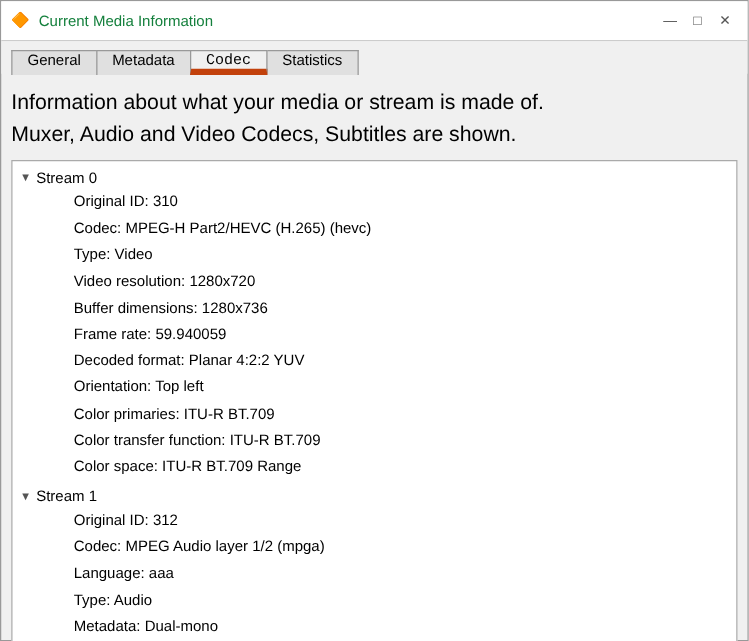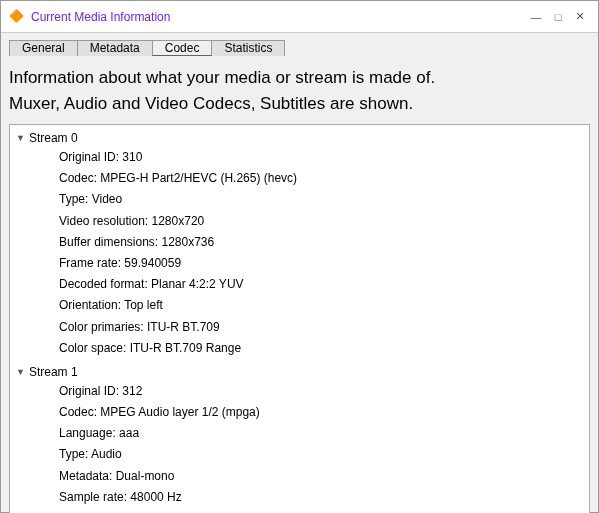--- a/index.html
+++ b/index.html
@@ -35,21 +35,21 @@
       display: flex;
       align-items: center;
       gap: 6px;
     }
     .vlc-icon {
       width: 16px;
       height: 16px;
     }
     .title-text {
       font-size: 12px;
-      color: #6d28d9;
+      color: #15803d;
     }
     .title-bar-controls {
       display: flex;
       align-items: center;
       gap: 2px;
     }
     .title-btn {
       width: 20px;
       height: 20px;
       background: none;
@@ -73,22 +73,23 @@
       background: #e0e0e0;
       cursor: pointer;
       font-size: 12px;
       color: #000000;
       border-bottom: none;
       position: relative;
       bottom: -1px;
     }
     .tab.active {
       background: #f0f0f0;
-      border-bottom: 1px solid #c2410c;
+      border-bottom: 5px solid #c2410c;
       z-index: 1;
+      font-family: Liberation Mono, monospace;
     }
     .tab:not(:first-child) { margin-left: -1px; }
     .content-area {
       flex: 1;
       display: flex;
       flex-direction: column;
       padding: 8px;
       gap: 6px;
     }
     .info-text {
@@ -177,20 +178,21 @@
           </div>
           <div class="stream-item">Original ID: 310</div>
           <div class="stream-item">Codec: MPEG-H Part2/HEVC (H.265) (hevc)</div>
           <div class="stream-item">Type: Video</div>
           <div class="stream-item">Video resolution: 1280x720</div>
           <div class="stream-item">Buffer dimensions: 1280x736</div>
           <div class="stream-item">Frame rate: 59.940059</div>
           <div class="stream-item">Decoded format: Planar 4:2:2 YUV</div>
           <div class="stream-item">Orientation: Top left</div>
           <div class="stream-item">Color primaries: ITU-R BT.709</div>
+          <div class="stream-item">Color transfer function: ITU-R BT.709</div>
           <div class="stream-item">Color space: ITU-R BT.709 Range</div>
         </div>
 
         <div class="stream-section">
           <div class="stream-header">
             <span class="arrow">▼</span>
             <span>Stream 1</span>
           </div>
           <div class="stream-item">Original ID: 312</div>
           <div class="stream-item">Codec: MPEG Audio layer 1/2 (mpga)</div>

